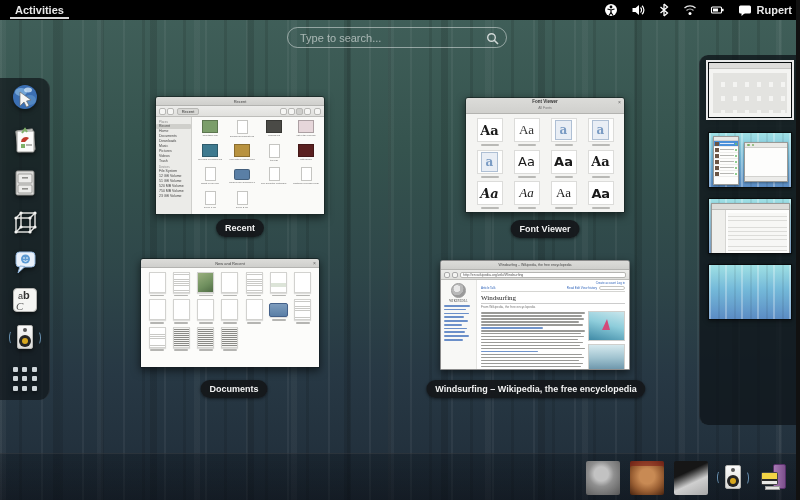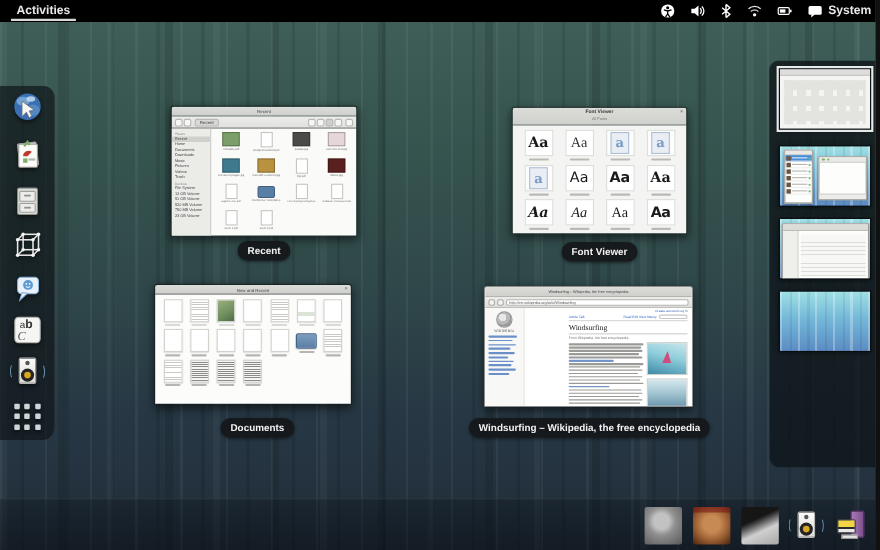--- a/index.html
+++ b/index.html
@@ -79,21 +79,21 @@
   
   .wiki-toolbar{height:10px;background:linear-gradient(#ececea,#dededb);border-bottom:1px solid #bdbdba;display:flex;align-items:center;padding:0 3px;gap:2px;}
   .nav-dot{width:6px;height:6px;border:1px solid #aaa;border-radius:2px;background:#f4f4f2;}
   .urlbar{flex:1;height:6px;background:#fff;border:1px solid #b5b5b2;border-radius:2px;font-size:3.5px;color:#555;line-height:5px;padding:0 2px;white-space:nowrap;overflow:hidden;}
   .wiki-body{display:flex;background:#fff;height:90px;}
   .wiki-left{width:36px;background:#f8f8f6;border-right:1px solid #e5e5e2;padding:2px 3px;}
   .wiki-globe{width:15px;height:15px;margin:1px auto 1px;border-radius:50%;background:radial-gradient(circle at 38% 35%,#e8e8e8 0 28%,#b9b9b9 30% 55%,#9a9a9a 57% 100%);border:1px solid #999;}
   .wiki-word{font-size:3px;letter-spacing:0.3px;text-align:center;color:#333;font-family:"Liberation Serif",serif;margin-bottom:2px;}
   .wiki-nav{display:flex;flex-direction:column;gap:2.2px;}
   .wiki-nav i{display:block;height:1.6px;background:#6b8fc9;border-radius:1px;}
-  .wiki-main{flex:1;padding:2px 4px;position:relative;margin-left:36px;}
+  .wiki-main{flex:1;padding:2px 4px;position:relative;}
   .wiki-toplinks{position:absolute;right:4px;top:1px;font-size:3px;color:#3366bb;}
   .wiki-tabs{display:flex;justify-content:space-between;font-size:3px;color:#3366bb;margin-top:4px;border-bottom:1px solid #d5d5d2;padding-bottom:1px;}
   .wiki-search{display:inline-block;width:26px;height:4px;border:1px solid #c5c5c2;border-radius:2px;margin-left:2px;vertical-align:middle;}
   .wiki-h1{font-family:"Liberation Serif",serif;font-size:7px;color:#1a1a1a;border-bottom:1px solid #ccc;margin-top:2px;line-height:9px;}
   .wiki-tag{font-size:3.2px;color:#777;margin:1px 0 2px;}
   .wiki-cols{display:flex;gap:3px;}
   .wiki-text{flex:1;display:flex;flex-direction:column;gap:1.6px;margin-top:1px;}
   .wiki-text i{display:block;height:1.4px;background:#9a9a97;border-radius:1px;}
   .wiki-text i.b{background:#7295cc;}
   .wiki-imgs{width:37px;display:flex;flex-direction:column;gap:3px;}
@@ -193,25 +193,34 @@
             <rect x="3" y="5.5" width="5" height="3" fill="#fff"></rect>
           </svg>
       </span>
       <div class="user">
         <span>
           <svg width="14" height="13" viewBox="0 0 14 13">
               <rect x="1" y="1.5" width="12" height="8" rx="1.5" fill="#fff"></rect>
               <polygon points="3.5,9 3.5,12 7,9" fill="#fff"></polygon>
             </svg>
         </span>
-        <span>System</span>
-      </div>
-    </div>
-  </div>
-
+        <span>Rupert</span>
+      </div>
+    </div>
+  </div>
+
+  <div class="search-wrap">
+    <input type="text" placeholder="Type to search..." style="">
+    <span class="mag">
+      <svg width="13" height="13" viewBox="0 0 13 13">
+          <circle cx="5.5" cy="5.5" r="3.8" stroke="rgba(255,255,255,0.75)" stroke-width="1.4" fill="none"></circle>
+          <line x1="8.5" y1="8.5" x2="12" y2="12" stroke="rgba(255,255,255,0.75)" stroke-width="1.6"></line>
+        </svg>
+    </span>
+  </div>
 
   <div class="dock">
     <div class="dock-item" style="top:3px">
       <svg width="34" height="34" viewBox="0 0 34 34">
           <circle cx="17" cy="16" r="12" fill="#3b6fb3"></circle>
           <ellipse cx="13" cy="11" rx="6" ry="4" fill="#7fb0dd" opacity="0.8"></ellipse>
           <ellipse cx="22" cy="19" rx="6" ry="5" fill="#5e93c9" opacity="0.7"></ellipse>
           <ellipse cx="20" cy="9" rx="4" ry="2.5" fill="#cfe3f5" opacity="0.8"></ellipse>
           <polygon points="12,11 12,25 16,21 18.5,26 21,24.5 18.5,20 23,19" fill="#f5f5f5" stroke="#6a6a6a" stroke-width="0.7"></polygon>
         </svg>

